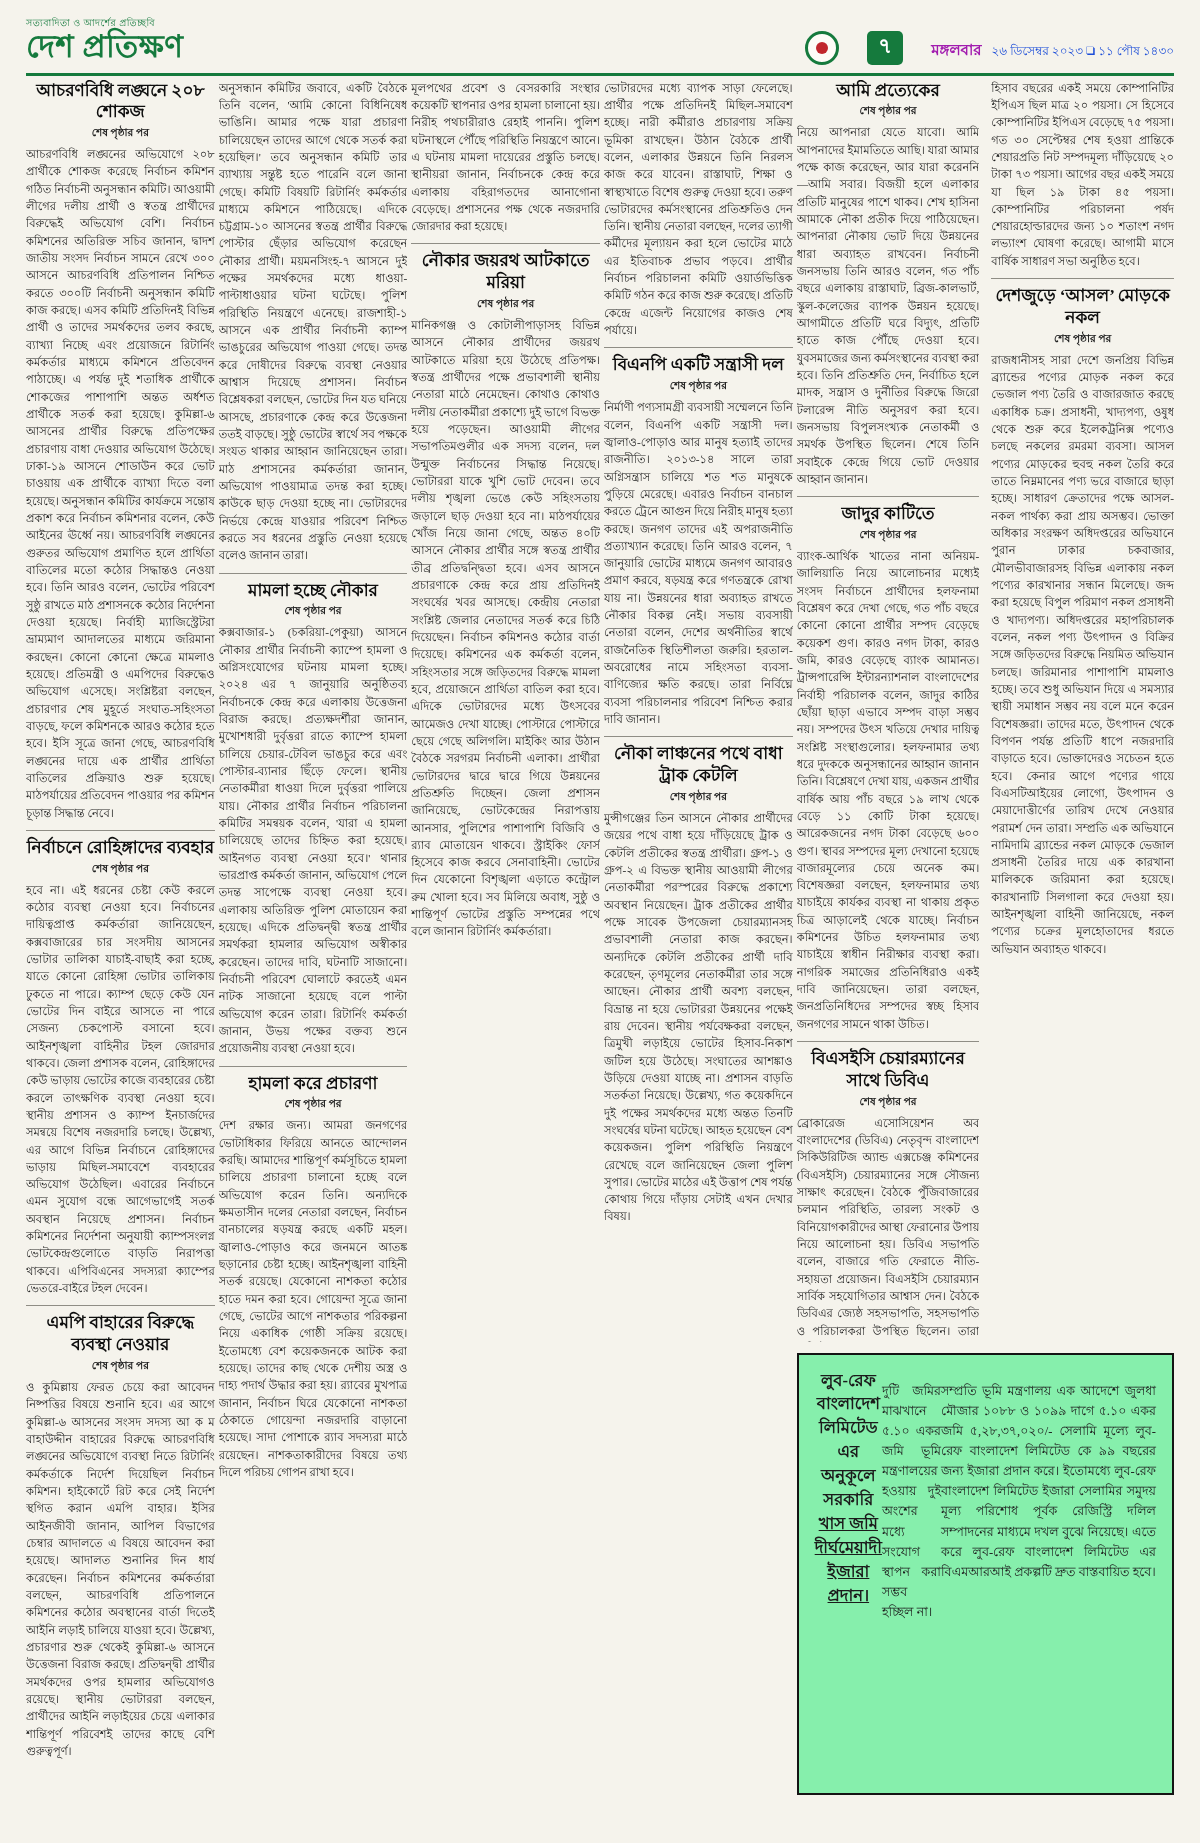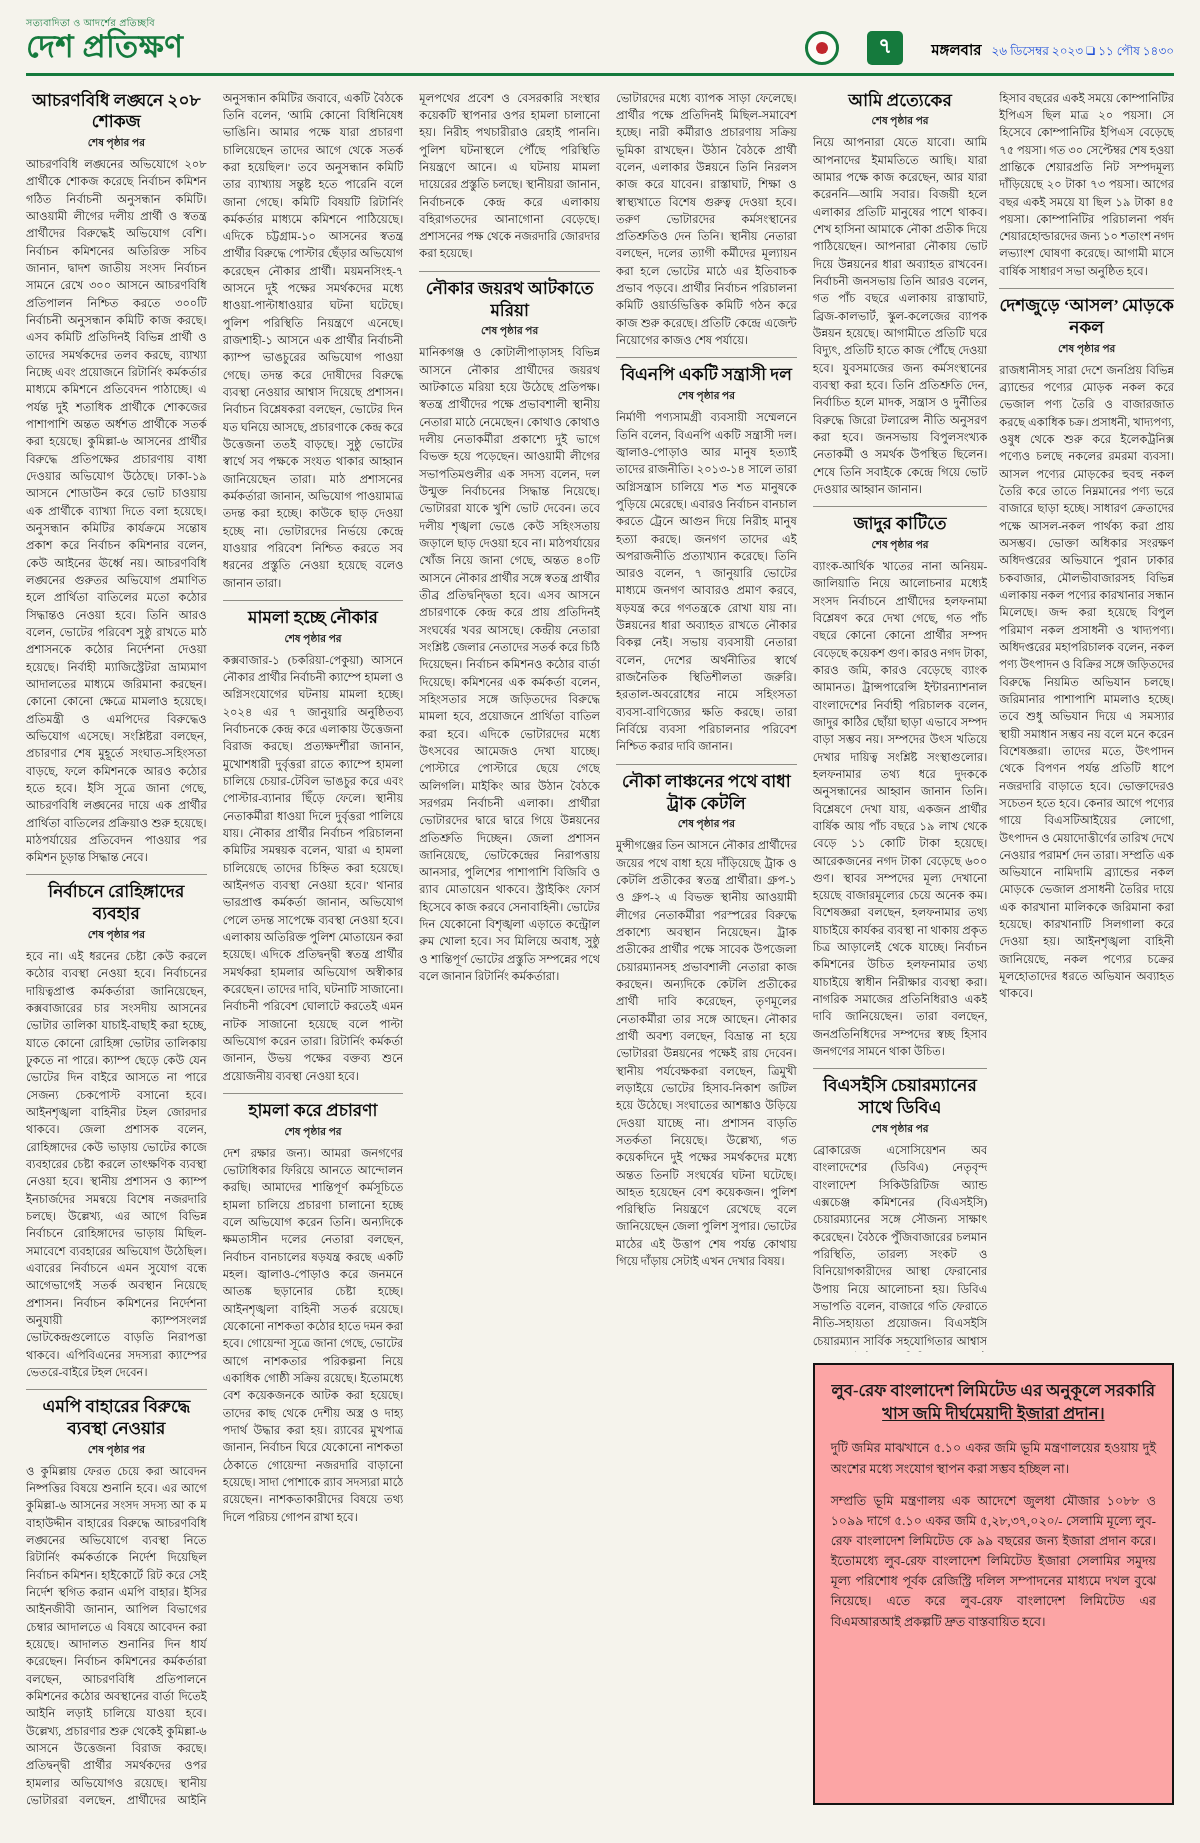--- a/index.html
+++ b/index.html
@@ -28,47 +28,47 @@
     content: ""; position: absolute; left: 50%; top: 50%;
     width: 12px; height: 12px; border-radius: 50%;
     background: #c1272d; transform: translate(-50%, -50%);
   }
   .page-number-badge {
     min-width: 36px; height: 34px; background: #157a3d; color: #fff;
     font-size: 21px; font-weight: bold; display: flex; align-items: center;
     justify-content: center; border-radius: 5px; padding: 0 6px; flex: 0 0 auto;
   }
   .date-block { text-align: right; white-space: nowrap; padding-bottom: 2px; }
-  .date-day { font-size: 15px; font-weight: bold; color: #000000; }
+  .date-day { font-size: 15px; font-weight: bold; color: #a21caf; }
   .date-rest { font-size: 12px; color: #1d4ed8; margin-left: 6px; }
   
   .columns {
-    display: flex; gap: 16px; margin-top: 14px; height: 1715px; overflow: hidden;
+    display: flex; gap: 4px; margin-top: 4px; height: 1715px; overflow: hidden;
   }
   .col { flex: 1 1 0; overflow: hidden; min-width: 0; }
   .right-region { flex: 2 1 0; display: flex; flex-direction: column; min-width: 0; overflow: hidden; }
   .right-cols { display: flex; gap: 12px; height: 1262px; overflow: hidden; }
   .right-cols .col { height: 100%; }
   
   .article { margin-bottom: 8px; }
   .article.ruled { border-top: 1px solid #8f8d85; padding-top: 6px; margin-top: 8px; }
   .headline {
     font-size: 17px; font-weight: bold; text-align: center;
     line-height: 1.28; margin-bottom: 2px; color: #0e0e0e;
   }
   .kicker { font-size: 10.5px; font-weight: bold; text-align: center; margin-bottom: 4px; color: #222; }
   .body-text {
     font-size: 11.4px; line-height: 1.52; text-align: justify;
     color: #1c1c1c; word-break: break-word;
   }
   
   .ad-box {
-    border: 2px solid #141414; background: #fca5a5;
+    border: 2px solid #141414; background: #86efac;
     margin-top: 11px; flex: 1 1 auto; padding: 14px 16px 12px;
-    display: flex; flex-direction: column; overflow: hidden;
+    display: flex; flex-direction: row; overflow: hidden; justify-content: center;
   }
   .ad-title { font-size: 16.5px; font-weight: bold; text-align: center; line-height: 1.45; }
   .ad-title-underline { text-decoration: underline; }
   .ad-para { font-size: 12.6px; line-height: 1.6; text-align: justify; margin-top: 12px; }
   .ad-sign { margin-top: auto; text-align: right; font-size: 12.6px; line-height: 1.55; padding-top: 14px; }
   .ad-sign .sd { font-weight: bold; font-family: "Liberation Sans", sans-serif; }
   .ad-sign .company { font-weight: bold; }
 </style>
 </head>
 <body>

